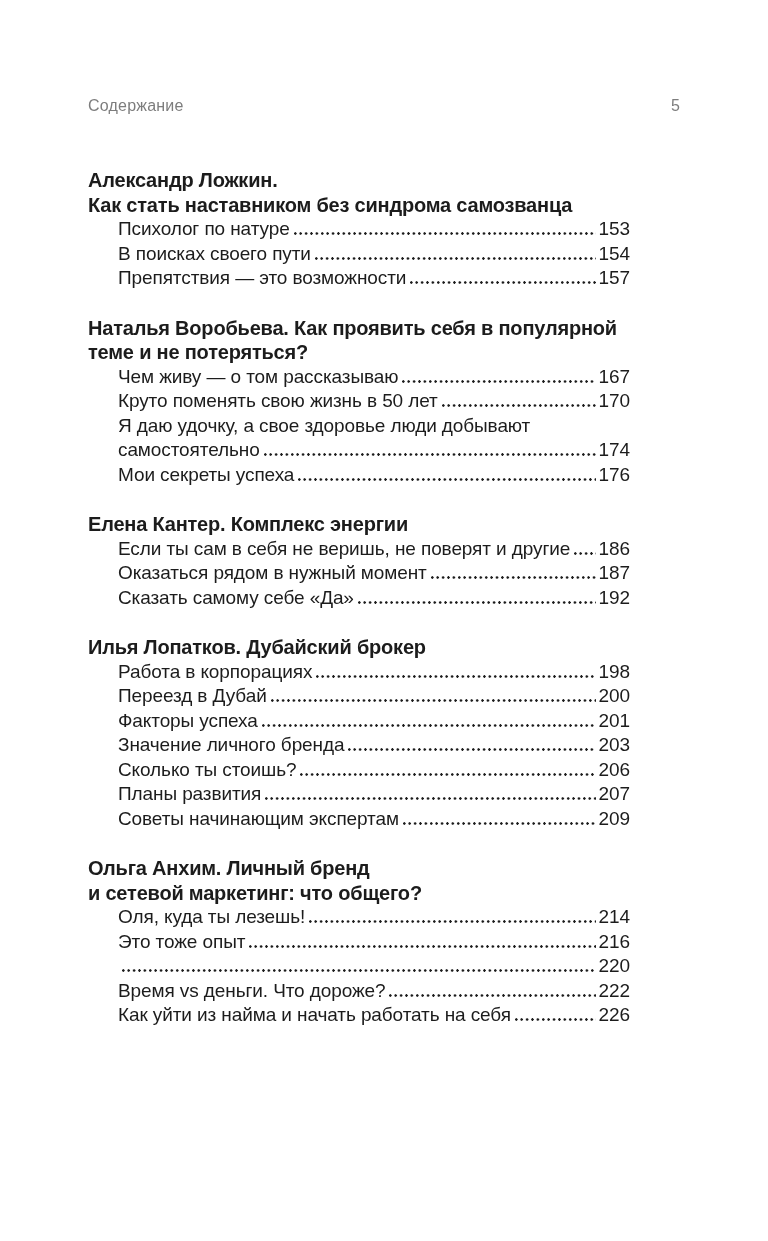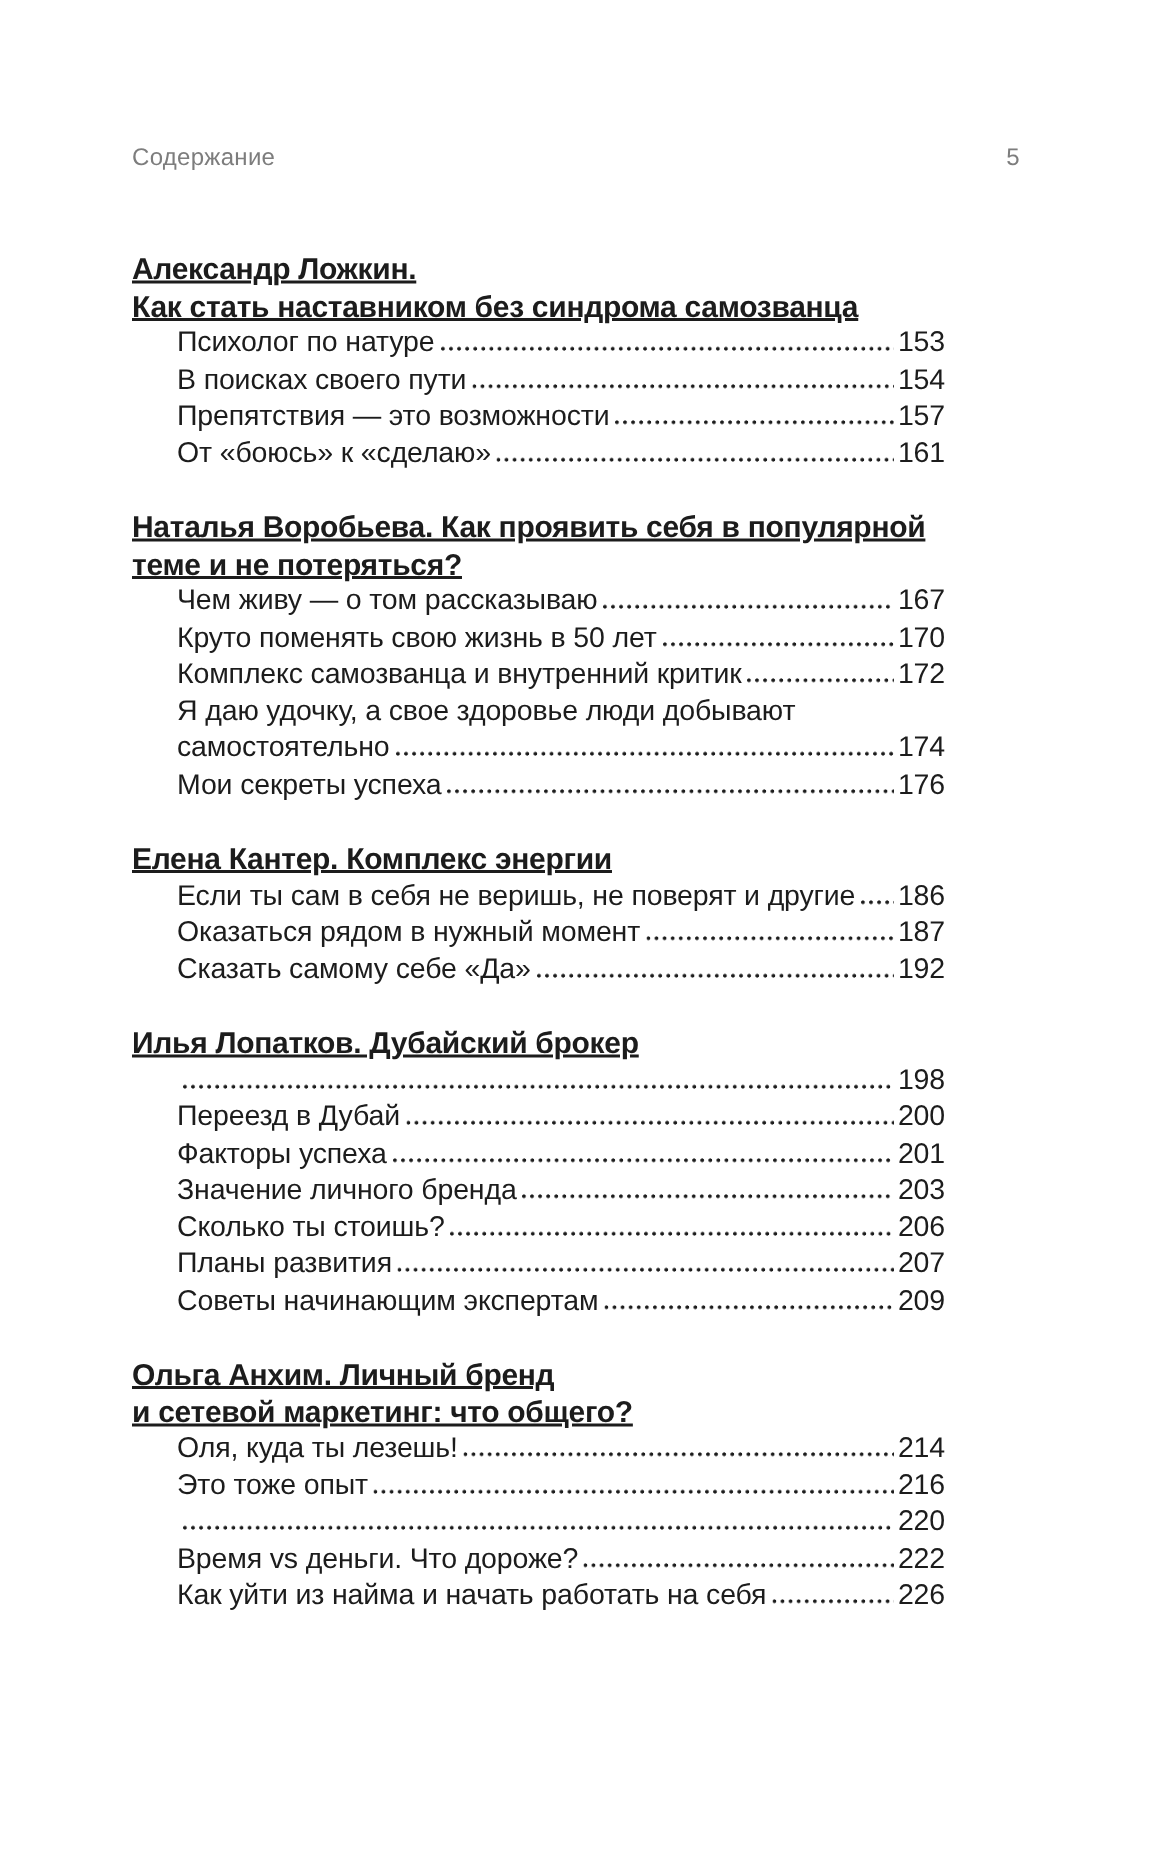--- a/index.html
+++ b/index.html
@@ -26,21 +26,20 @@
     margin-top: 52px;
     padding: 0 138px 0 88px; 
   }
   .toc-section { margin-top: 25px; }
   .toc-section:first-child { margin-top: 0; }
   .section-title {
     font-size: 20px;
     font-weight: 700;
     line-height: 24.5px;
     letter-spacing: -0.2px;
-    text-decoration: underline;
   }
   .section-title div { white-space: nowrap; }
   .toc-row, .toc-pre {
     font-size: 19px;
     line-height: 24.5px;
     padding-left: 30px;
     letter-spacing: -0.1px;
   }
   .toc-row { display: flex; align-items: baseline; padding-left: 30px; }
   .entry-title { white-space: nowrap; }
@@ -84,46 +83,36 @@
       <div class="toc-row">
         <span class="entry-title">В поисках своего пути</span>
         <span class="leader"></span>
         <span class="page-num">154</span>
       </div>
       <div class="toc-row">
         <span class="entry-title">Препятствия — это возможности</span>
         <span class="leader"></span>
         <span class="page-num">157</span>
       </div>
-      <div class="toc-row">
-        <span class="entry-title">От «боюсь» к «сделаю»</span>
-        <span class="leader"></span>
-        <span class="page-num">161</span>
-      </div>
     </section>
     <section class="toc-section">
       <h2 class="section-title">
         <div>Наталья Воробьева. Как проявить себя в популярной</div>
         <div>теме и не потеряться?</div>
       </h2>
       <div class="toc-row">
         <span class="entry-title">Чем живу — о том рассказываю</span>
         <span class="leader"></span>
         <span class="page-num">167</span>
       </div>
       <div class="toc-row">
         <span class="entry-title">Круто поменять свою жизнь в 50 лет</span>
         <span class="leader"></span>
         <span class="page-num">170</span>
       </div>
-      <div class="toc-row">
-        <span class="entry-title">Комплекс самозванца и внутренний критик</span>
-        <span class="leader"></span>
-        <span class="page-num">172</span>
-      </div>
       <div class="toc-pre">Я даю удочку, а свое здоровье люди добывают</div>
       <div class="toc-row">
         <span class="entry-title">самостоятельно</span>
         <span class="leader"></span>
         <span class="page-num">174</span>
       </div>
       <div class="toc-row">
         <span class="entry-title">Мои секреты успеха</span>
         <span class="leader"></span>
         <span class="page-num">176</span>
@@ -147,20 +136,21 @@
         <span class="entry-title">Сказать самому себе «Да»</span>
         <span class="leader"></span>
         <span class="page-num">192</span>
       </div>
     </section>
     <section class="toc-section">
       <h2 class="section-title">
         <div>Илья Лопатков. Дубайский брокер</div>
       </h2>
       <div class="toc-row">
+        <span class="entry-title">Работа в корпорациях</span>
         <span class="leader"></span>
         <span class="page-num">198</span>
       </div>
       <div class="toc-row">
         <span class="entry-title">Переезд в Дубай</span>
         <span class="leader"></span>
         <span class="page-num">200</span>
       </div>
       <div class="toc-row">
         <span class="entry-title">Факторы успеха</span>

